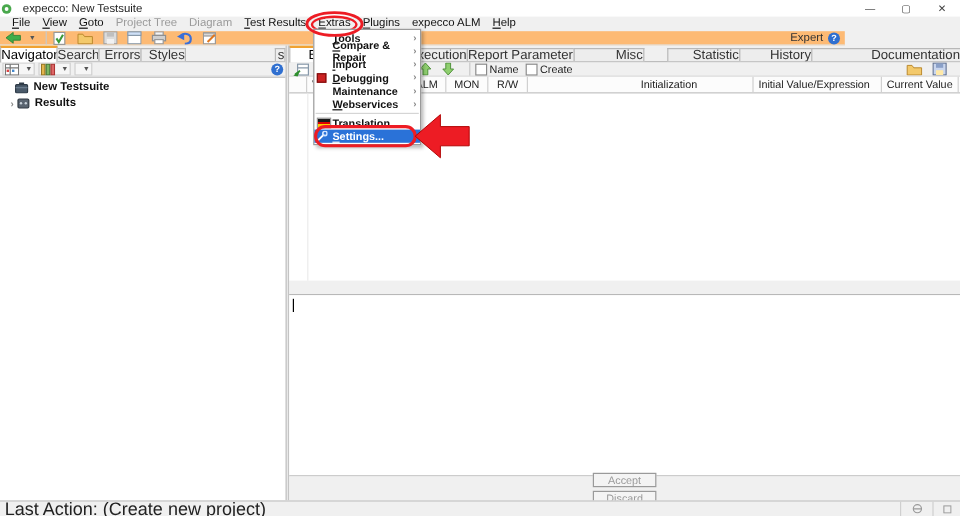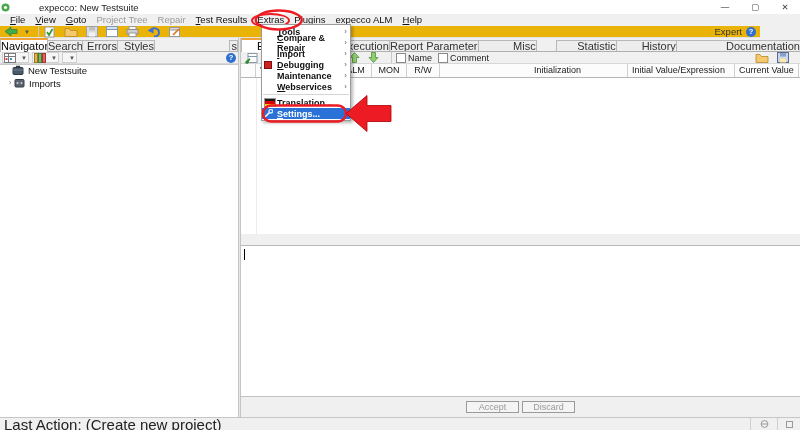--- a/index.html
+++ b/index.html
@@ -1,70 +1,70 @@
 <!DOCTYPE html>
 <html><head>
 <meta charset="utf-8">
 <style>
   html,body{margin:0;padding:0;}
   body{width:800px;height:430px;position:relative;overflow:hidden;background:#f0f0f0;
        font-family:"Liberation Sans","DejaVu Sans",sans-serif;font-size:10px;color:#1a1a1a;
        -webkit-font-smoothing:antialiased;}
   .abs{position:absolute;}
   
-  #titlebar{left:0;top:0;width:800px;height:14px;background:#ffffff;display:flex;align-items:center;gap:20px;}
+  #titlebar{left:0;top:0;width:800px;height:14px;background:#ffffff;display:flex;align-items:center;}
   #titlebar .title{margin-left:4px;font-size:9.5px;color:#222;}
   #win-controls{margin-left:auto;display:flex;height:14px;}
   .wbtn{width:30px;text-align:center;font-size:8.5px;color:#444;line-height:14px;}
   
   #menubar{left:0;top:14px;width:800px;height:12px;background:#f0f0f0;display:flex;align-items:center;padding-left:5px;box-sizing:border-box;}
   .mb-item{padding:0 5px;font-size:9.5px;color:#111;position:relative;line-height:12px;}
   .mb-item.disabled{color:#9a9a9a;}
   .mb-item u{text-decoration:underline;}
   .mb-item.ringed::after{content:"";position:absolute;left:-1px;top:-1.5px;right:-1px;bottom:-1.5px;
      border:2px solid #ed1c24;border-radius:50%;pointer-events:none;}
   
-  #toolbar{left:0;top:26px;width:760px;height:12px;background:#eab308;display:flex;align-items:center;padding-left:4px;box-sizing:border-box;border-bottom:1px solid #e2e2e2;}
+  #toolbar{left:0;top:26px;width:704px;height:12px;background:#fdba74;display:flex;align-items:center;padding-left:4px;box-sizing:border-box;border-bottom:1px solid #e2e2e2;}
   .tb-icon{display:inline-flex;align-items:center;margin-right:4px;height:12px;}
   .tb-sep{width:1px;height:11px;background:#c9c9c9;margin:0 4px;}
   .caret{font-size:6px;color:#555;margin-left:1px;}
   #expert-area{margin-left:auto;display:flex;align-items:center;margin-right:4px;gap:4px;}
   #expert-label{font-size:9.5px;color:#333;}
   .help-dot{width:10px;height:10px;border-radius:50%;background:#2f6fd0;color:#fff;font-size:7.5px;font-weight:bold;
      display:inline-flex;align-items:center;justify-content:center;line-height:10px;}
   
   #left-panel{left:0;top:38px;width:238px;height:379px;}
   #panel-divider{left:238px;top:38px;width:3px;height:379px;background:#e8e8e8;border-left:1px solid #c4c4c4;border-right:1px solid #c4c4c4;box-sizing:border-box;}
   #right-panel{left:241px;top:38px;width:559px;height:379px;}
   .tabstrip{position:absolute;left:0;top:0;right:0;height:14px;display:flex;align-items:flex-end;border-bottom:1px solid #b0b0b0;background:#f0f0f0;box-sizing:border-box;}
   .tab{box-sizing:border-box;height:11px;background:#ededed;border:1px solid #b8b8b8;border-bottom:none;
        font-size:11px;color:#333;text-align:right;line-height:10px;margin-right:-1px;overflow:hidden;white-space:nowrap;}
   .tab.active{height:14px;background:#fff;border-top:2px solid #f0a232;line-height:12px;color:#000;position:relative;z-index:2;margin-bottom:-1px;}
   
   #ltoolbar{position:absolute;left:0;top:14px;right:0;height:12px;background:#f0f0f0;display:flex;align-items:center;padding-left:2px;box-sizing:border-box;border-bottom:1px solid #d8d8d8;}
   .dd-btn{display:inline-flex;align-items:center;margin-right:3px;padding:0 1px;border:1px solid #cfcfcf;background:#f6f6f6;height:11px;box-sizing:border-box;}
   #lhelp{margin-left:auto;margin-right:2px;}
   #tree{position:absolute;left:0;top:26px;right:0;bottom:0;background:#fff;border-top:1px solid #c9c9c9;}
-  .tree-row{display:flex;align-items:flex-start;height:13px;font-size:9.5px;color:#111;}
+  .tree-row{display:flex;align-items:flex-end;height:13px;font-size:9.5px;color:#111;font-weight:bold;}
   .tree-exp{width:8px;text-align:center;color:#888;font-size:8px;}
   .tree-ico{margin-right:4px;display:inline-flex;}
   
   #rtoolbar{position:absolute;left:0;top:14px;right:0;height:12px;background:#f0f0f0;display:flex;align-items:center;padding-left:3px;box-sizing:border-box;border-bottom:1px solid #d8d8d8;}
   .cb{width:8px;height:8px;border:1px solid #8a8a8a;background:#fff;display:inline-block;margin-right:2px;}
   .cb-wrap{display:inline-flex;align-items:center;margin-right:6px;font-size:9px;color:#222;}
   #rt-right{margin-left:auto;display:flex;align-items:center;margin-right:3px;}
   #table-header{position:absolute;left:0;top:26px;right:0;height:14px;background:#fcfcfc;border-bottom:1px solid #b5b5b5;display:flex;box-sizing:border-box;}
   .th{box-sizing:border-box;border-right:1px solid #d0d0d0;font-size:9px;color:#222;line-height:13px;padding-left:4px;overflow:hidden;white-space:nowrap;}
   .th.ctr{text-align:center;padding-left:0;}
   #table-body{position:absolute;left:0;top:40px;right:0;height:156px;background:#fff;}
   #table-body .colline{position:absolute;left:15px;top:0;bottom:0;width:1px;background:#ececec;}
   #splitter{position:absolute;left:0;top:196px;right:0;height:12px;background:#f0f0f0;border-bottom:1px solid #b8b8b8;box-sizing:border-box;}
   #editor{position:absolute;left:0;top:208px;right:0;height:151px;background:#fff;border-bottom:1px solid #c0c0c0;box-sizing:border-box;}
   #editor-caret{position:absolute;left:3px;top:3px;width:1px;height:11px;background:#000;}
-  #btnbar{position:absolute;left:0;top:359px;right:0;height:20px;background:#f0f0f0;display:flex;align-items:center;justify-content:center;gap:3px;}
+  #btnbar{position:absolute;left:0;top:359px;right:0;height:20px;background:#f0f0f0;display:flex;align-items:center;justify-content:center;gap:3px;flex-direction:column;}
   .formbtn{width:53px;height:12px;border:1px solid #9a9a9a;background:#f4f4f4;color:#9a9a9a;font-size:9px;text-align:center;line-height:11px;box-sizing:border-box;}
   
   #statusbar{left:0;top:417px;width:800px;height:13px;background:#f0f0f0;border-top:1px solid #c6c6c6;display:flex;align-items:center;box-sizing:border-box;}
   #statusbar .txt{margin-left:4px;font-size:15px;color:#222;}
   #status-cells{margin-left:auto;display:flex;height:13px;align-items:center;}
   .st-cell{border-left:1px solid #cfcfcf;height:13px;display:flex;align-items:center;justify-content:center;color:#8a8a8a;}
   
   #dropdown{position:absolute;top:24px;width:88px;background:#fff;border:1px solid #9a9a9a;
      box-shadow:2px 2px 3px rgba(0,0,0,.28);z-index:50;padding:1px 0;}
   .dd-item{height:11px;display:flex;align-items:center;font-size:9px;color:#111;position:relative;padding-left:15px;}
@@ -94,21 +94,21 @@
       <span class="wbtn">▢</span>
       <span class="wbtn">✕</span>
     </div>
 </div>
 
 <div class="abs" id="menubar">
     <span class="mb-item"><u>F</u>ile</span>
     <span class="mb-item"><u>V</u>iew</span>
     <span class="mb-item"><u>G</u>oto</span>
     <span class="mb-item disabled">Project Tree</span>
-    <span class="mb-item disabled">Repair</span>
+    <span class="mb-item disabled">Diagram</span>
     <span class="mb-item"><u>T</u>est Results</span>
     <span class="mb-item ringed" id="extras-item"><u>E</u>xtras</span>
     <span class="mb-item"><u>P</u>lugins</span>
     <span class="mb-item">expecco ALM</span>
     <span class="mb-item"><u>H</u>elp</span>
   </div>
 
 <div class="abs" id="toolbar">
   <span id="tb-icons" style="display:flex;align-items:center;">
       <span class="tb-icon">
@@ -236,21 +236,21 @@
       </div>
       <div class="tree-row" style="padding-left: 6px;">
         <span class="tree-exp">›</span>
         <span class="tree-ico">
           <svg width="11" height="10">
             <rect x="1" y="1.5" width="9" height="7.5" rx="1" fill="#5a6470" stroke="#333b44"></rect>
             <circle cx="3.5" cy="5" r="1" fill="#c9d2da"></circle>
             <circle cx="7.5" cy="5" r="1" fill="#c9d2da"></circle>
           </svg>
         </span>
-        <span>Imports</span>
+        <span>Results</span>
       </div>
     </div>
 </div>
 <div class="abs" id="panel-divider"></div>
 
 <div class="abs" id="right-panel">
   <div class="tabstrip" id="rtabs">
       <div class="tab active" style="width: 80px;">Environment</div>
       <div class="tab" style="width: 72px;">Execution</div>
       <div class="tab" style="width: 91px;">Report Parameter</div>
@@ -313,21 +313,21 @@
           </svg>
         </span>
       </span>
       <span class="tb-sep"></span>
       <span class="cb-wrap">
         <span class="cb"></span>
         <span>Name</span>
       </span>
       <span class="cb-wrap">
         <span class="cb"></span>
-        <span>Comment</span>
+        <span>Create</span>
       </span>
       <span id="rt-right">
         <span class="tb-icon">
           <span class="tree-ico">
             <svg width="14" height="11">
               <path d="M1,2.5 h4 l1.5,2 H13 v6 H1 z" fill="#f3c96b" stroke="#b8862a" stroke-width="0.8"></path>
             </svg>
           </span>
         </span>
         <span class="tb-icon">

